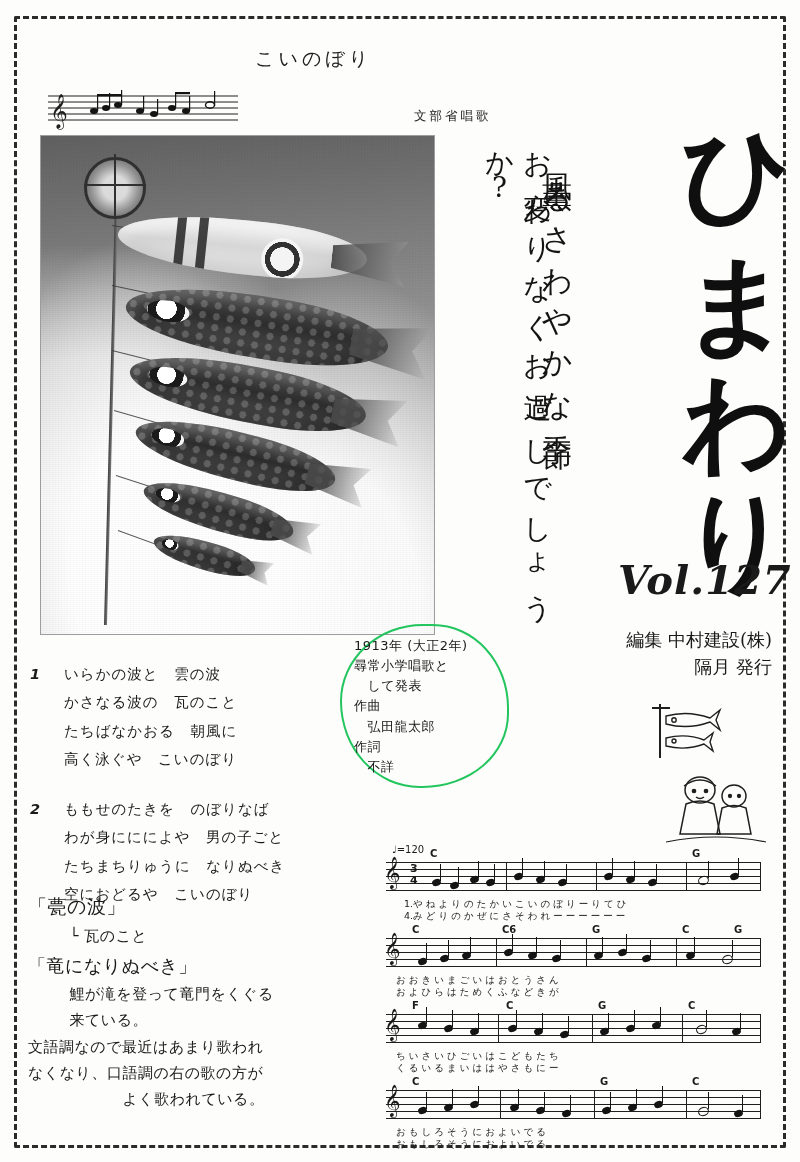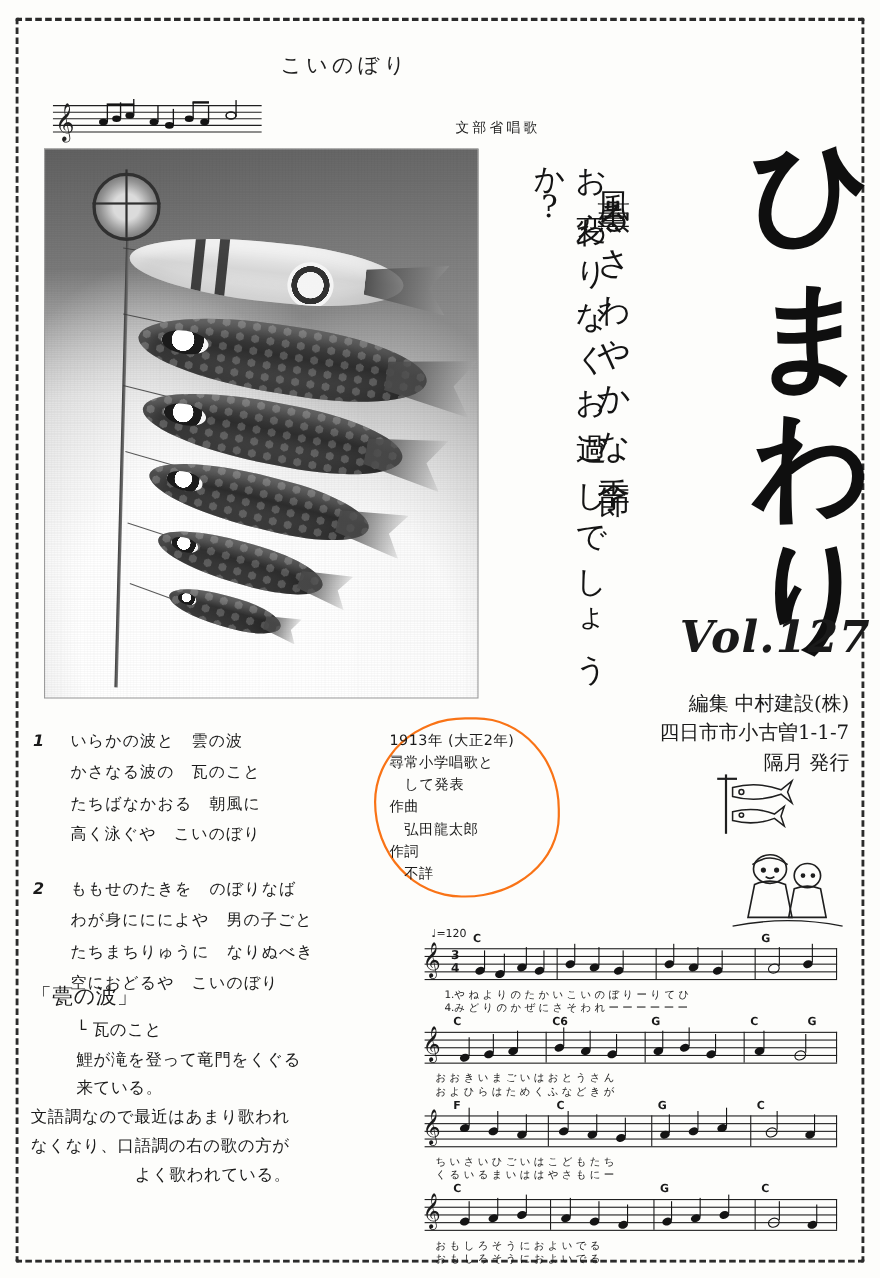--- a/index.html
+++ b/index.html
@@ -113,22 +113,22 @@
 
   
   .lyrics{left:30px;top:660px;width:320px;font-size:14.5px;line-height:1.95;letter-spacing:1px;}
   .verse{position:relative;margin-bottom:18px;}
   .vnum{position:absolute;left:0;top:0;font-weight:700;font-style:italic;}
   .vlines{margin-left:34px;}
   .vlines div{white-space:pre;}
 
   
   .bubble{
-    left:340px;top:652px;width:165px;height:160px;
-    border:2px solid #f97316;border-radius:50% 46% 52% 48% / 48% 52% 46% 54%;
+    left:340px;top:624px;width:165px;height:160px;
+    border:2px solid #22c55e;border-radius:50% 46% 52% 48% / 48% 52% 46% 54%;
   }
   .bubble .txt{position:absolute;left:12px;top:10px;width:145px;font-size:13px;line-height:1.55;letter-spacing:.5px;}
 
   
   .notes{left:28px;top:890px;width:345px;font-size:15px;line-height:1.75;letter-spacing:.5px;}
   .notes .ln{white-space:pre;}
   .notes .ind1{padding-left:26px;}
   .notes .ind2{padding-left:48px;}
 
   
@@ -247,21 +247,20 @@
     </div>
   </div>
 
   <div class="abs greet greet1">風薫るさわやかな季節</div>
   <div class="abs greet greet2">お変わりなくお過ごしでしょうか?</div>
 
   <div class="abs bigtitle">ひまわり</div>
   <div class="abs volno">Vol.127</div>
   <div class="abs pubinfo">
     <div>編集 中村建設(株)</div>
-    <div>四日市市小古曽1-1-7</div>
     <div>隔月 発行</div>
   </div>
 
   <svg class="abs mini-koi" viewBox="0 0 110 60">
     <line x1="10" y1="4" x2="10" y2="58" stroke="#1f1f1f" stroke-width="2"></line>
     <line x1="2" y1="8" x2="20" y2="8" stroke="#1f1f1f" stroke-width="2"></line>
     <g stroke="#1f1f1f" stroke-width="1.4" fill="none">
       <path d="M16 16 q22 -6 44 2 l10 -8 -4 10 4 10 -10 -8 q-22 8 -44 2 z"></path>
       <circle cx="24" cy="20" r="2.2"></circle>
       <path d="M16 38 q20 -5 38 2 l9 -7 -3 9 3 9 -9 -7 q-18 7 -38 2 z"></path>
@@ -313,20 +312,21 @@
       <div>作曲</div>
       <div>　弘田龍太郎</div>
       <div>作詞</div>
       <div>　不詳</div>
     </div>
   </div>
 
   <div class="abs notes">
     <div class="ln" style="font-size:19px;">「甍の波」</div>
     <div class="ln ind1">　└ 瓦のこと</div>
+    <div class="ln" style="font-size:18px;">「竜になりぬべき」</div>
     <div class="ln ind1">　鯉が滝を登って竜門をくぐる</div>
     <div class="ln ind1">　来ている。</div>
     <div class="ln">文語調なので最近はあまり歌われ</div>
     <div class="ln">なくなり、口語調の右の歌の方が</div>
     <div class="ln ind2">　　　よく歌われている。</div>
   </div>
 
   <div class="abs score">
     <div class="tempo">♩=120</div>
 

